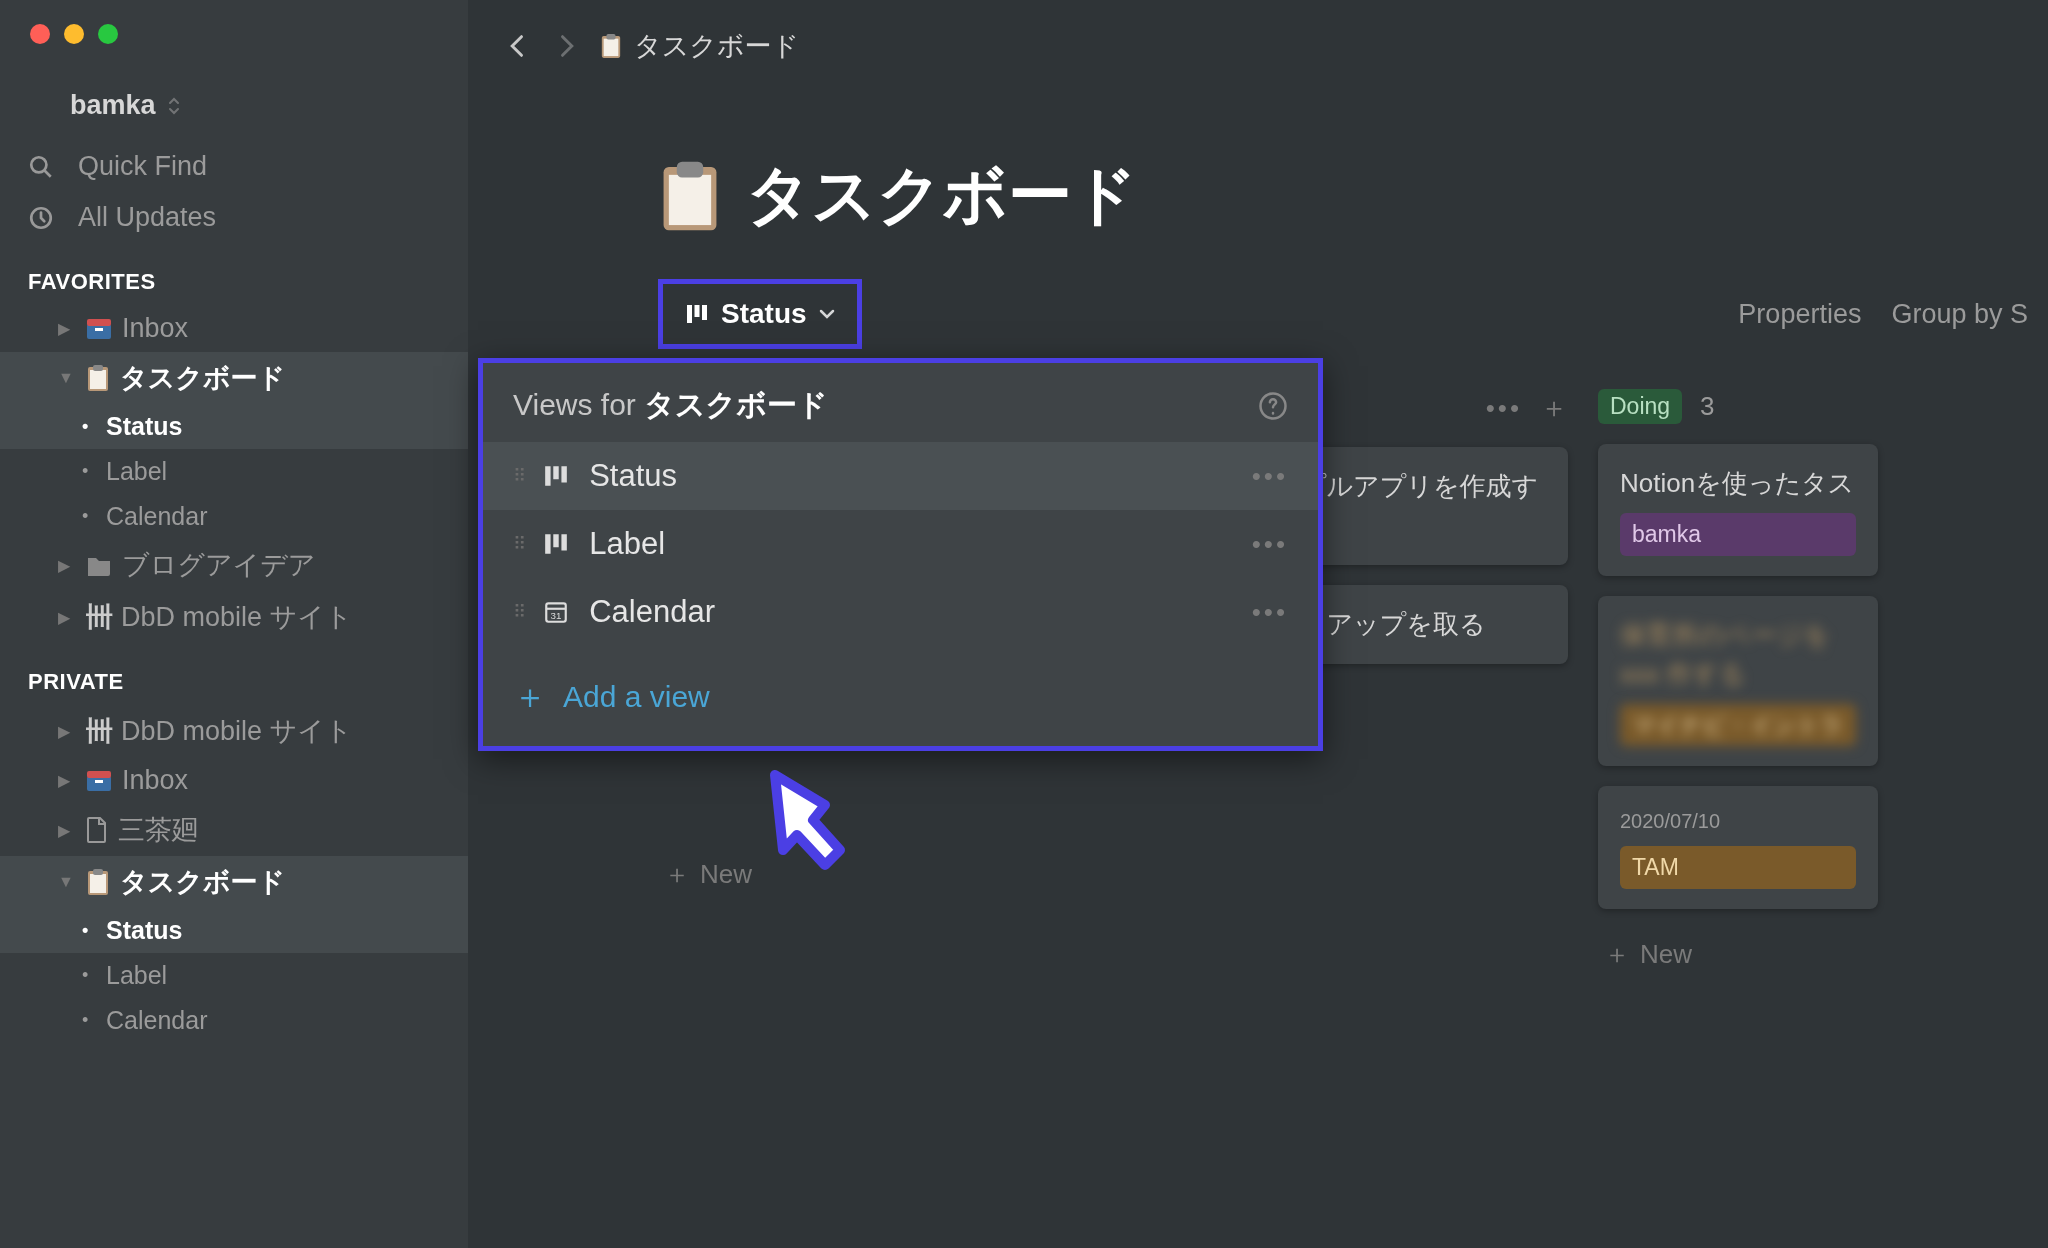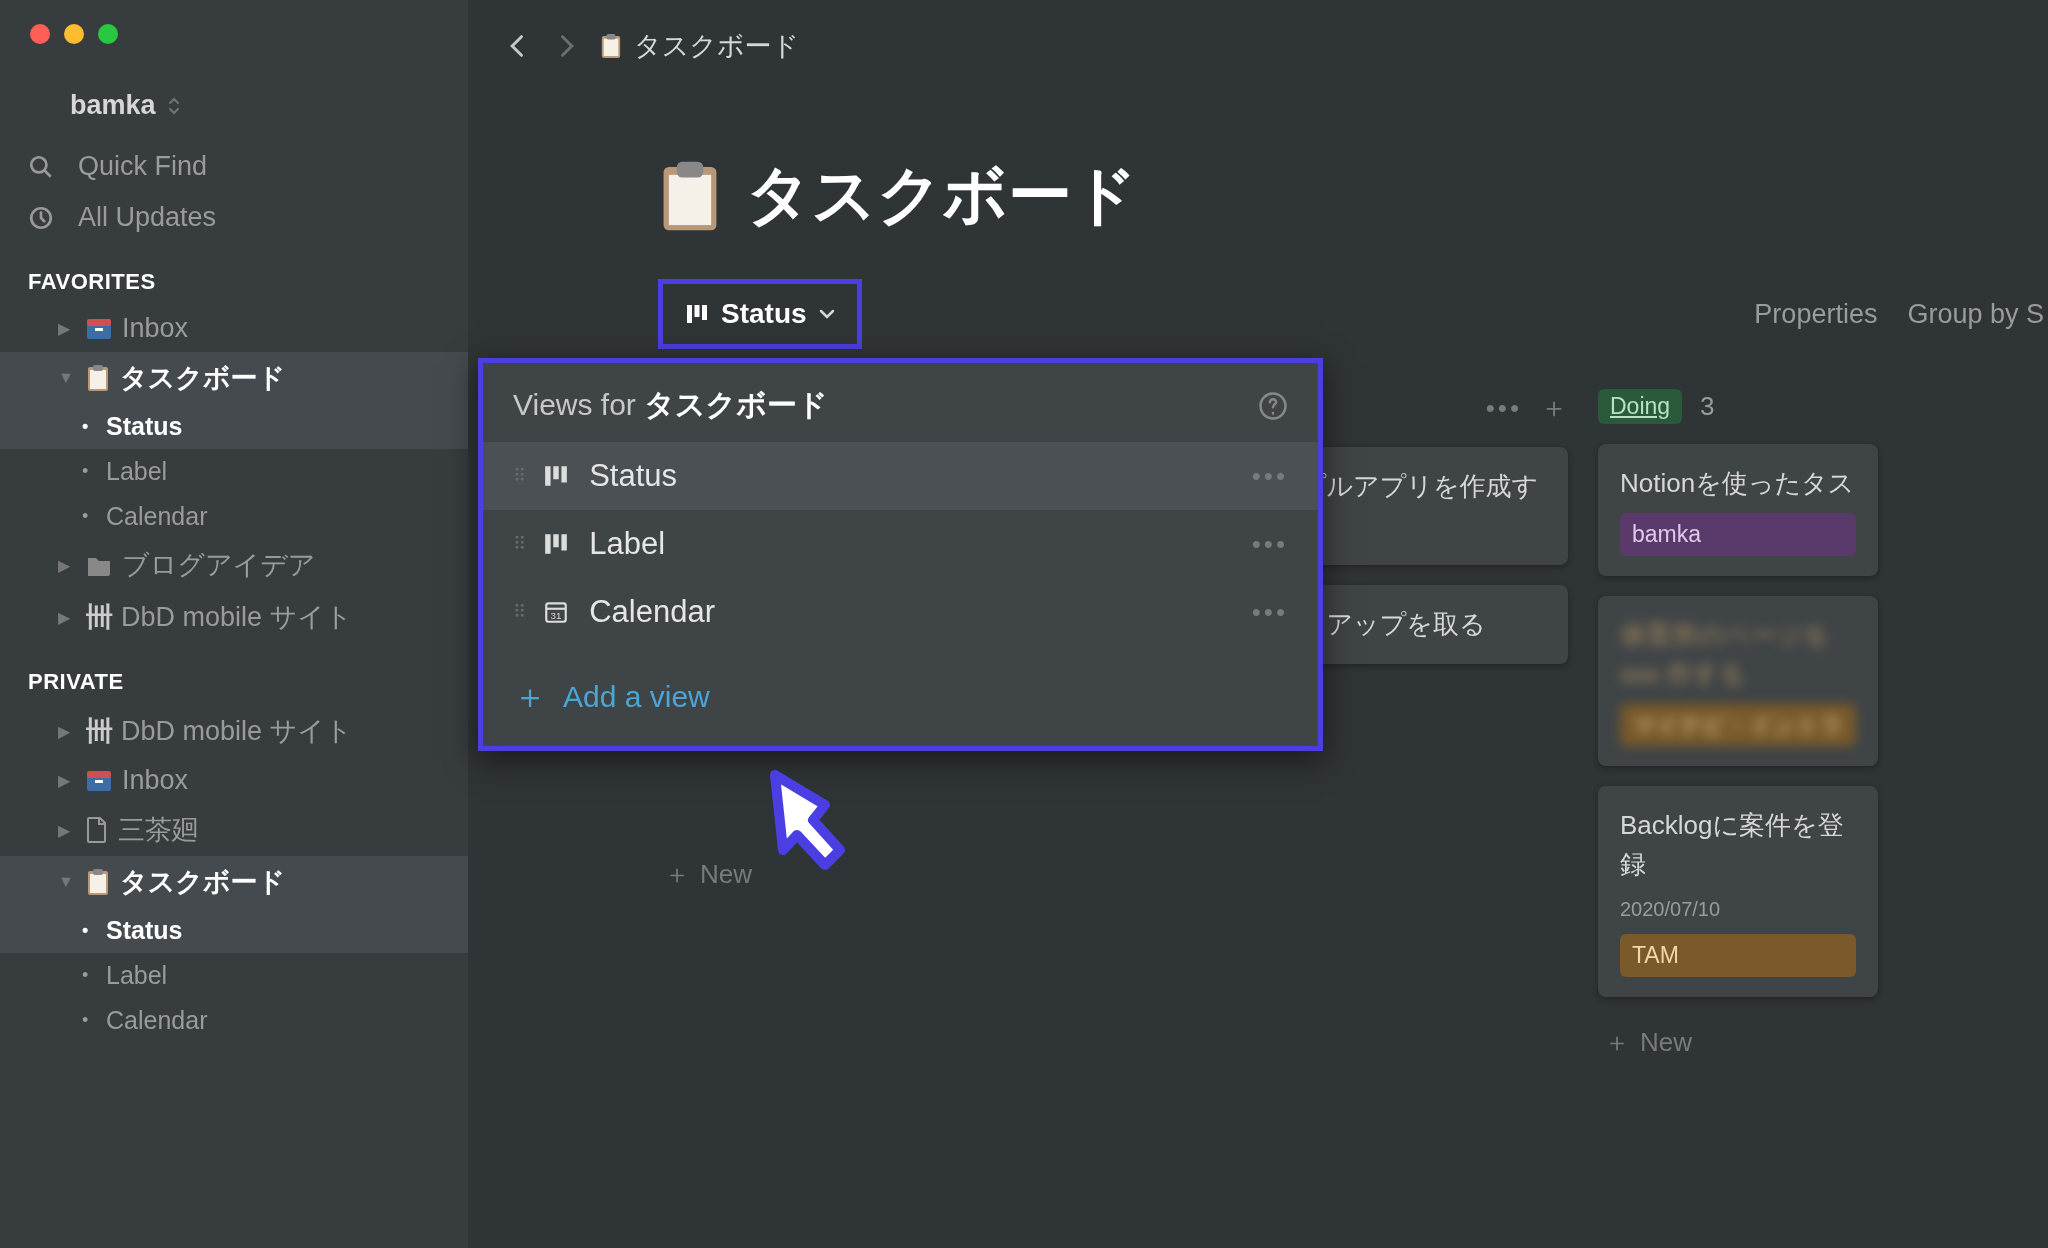--- a/index.html
+++ b/index.html
@@ -104,39 +104,39 @@
 .view-tab {
   display: inline-flex; align-items: center; gap: 12px;
   border: 5px solid #4b3fe4;
   padding: 14px 22px;
   font-size: 28px; font-weight: 600; color: #fff;
   position: relative;
 }
 .view-tab .chev { font-size: 20px; opacity: .8; }
 .toolbar-right {
   display: flex; align-items: center; gap: 30px;
-  padding-right: 4px;
+  padding-right: 20px;
   font-size: 27px; color: #9b9b9b;
 }
 
 
 .board {
   display: flex; gap: 30px;
   padding: 40px 0 0 190px;
   position: relative;
 }
 .column { width: 510px; display: flex; flex-direction: column; gap: 20px; }
 .col-header { display: flex; align-items: center; gap: 18px; font-size: 26px; color: #9b9b9b; }
 .col-header .more { margin-left: auto; color: #7a7a7a; letter-spacing: 3px; }
 .col-header .plus { color: #7a7a7a; font-size: 28px; }
 .badge {
   display: inline-block; padding: 4px 12px; border-radius: 6px;
   font-size: 23px; font-weight: 500;
 }
-.badge.green { background: #2a5a3a; color: #b8e0c2; text-decoration: underline; }
+.badge.green { background: #2a5a3a; color: #b8e0c2; }
 .badge.purple { background: #5a3a6a; color: #e0c8e8; }
 .badge.orange { background: #7a5a2a; color: #f0d8a8; }
 .card {
   background: #3f4447;
   border-radius: 8px;
   padding: 20px 22px;
   box-shadow: 0 2px 6px rgba(0,0,0,.3);
   font-size: 26px; line-height: 1.5; color: #d7d7d7;
   display: flex; flex-direction: column; gap: 10px;
 }
@@ -420,21 +420,20 @@
         </div>
         <div class="card">
           <span>Notionを使ったタス</span>
           <span class="badge purple">bamka</span>
         </div>
         <div class="card">
           <span class="blurred">保育所のページをxxx 作する</span>
           <span class="badge orange blurred">マイナビ・イントラ</span>
         </div>
         <div class="card">
-          <span>Backlogに案件を登録</span>
           <span class="date">2020/07/10</span>
           <span class="badge orange">TAM</span>
         </div>
         <div class="new-btn">
           <span>＋</span>
           <span>New</span>
         </div>
       </div>
     </div>
   </main>

